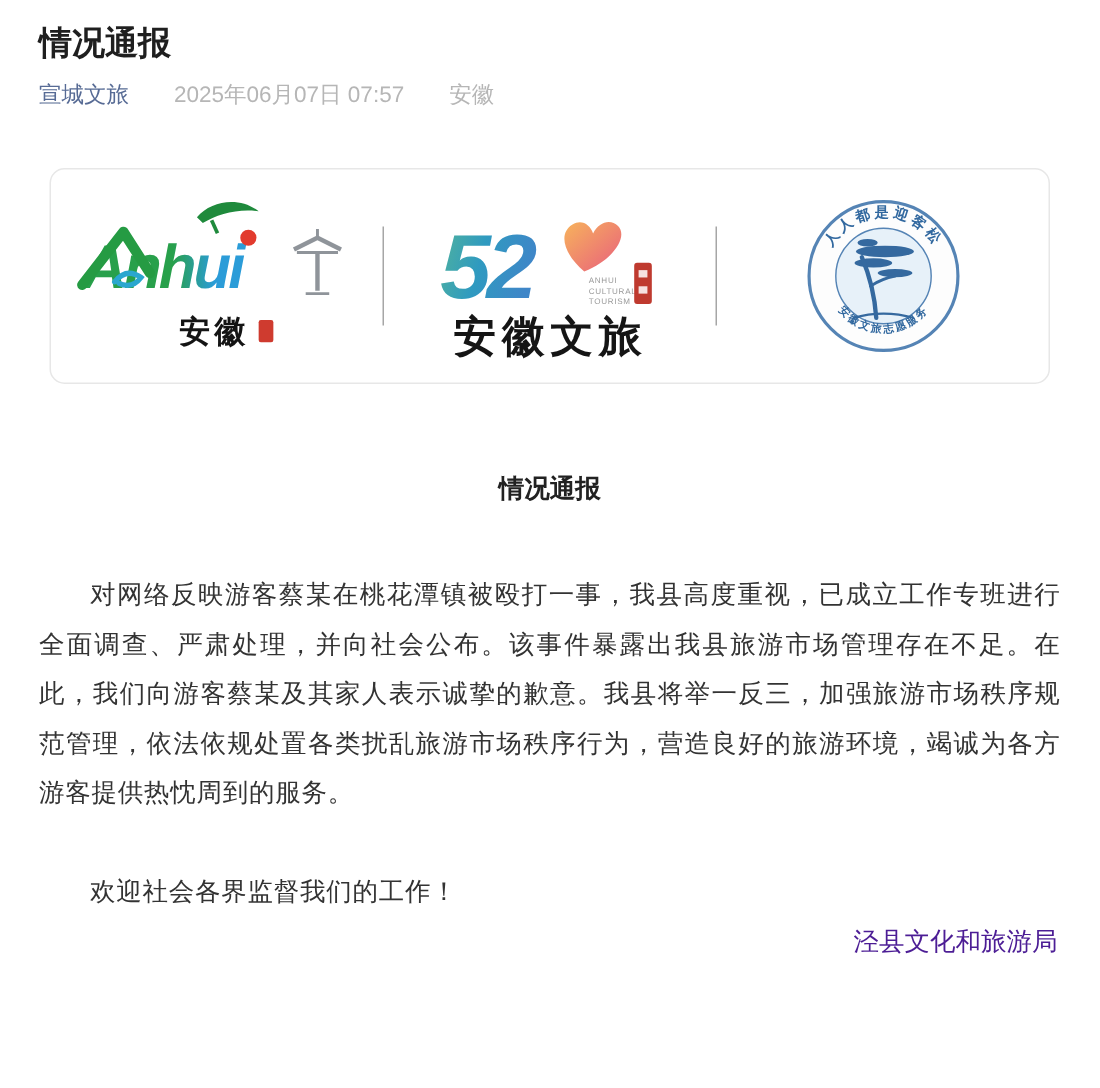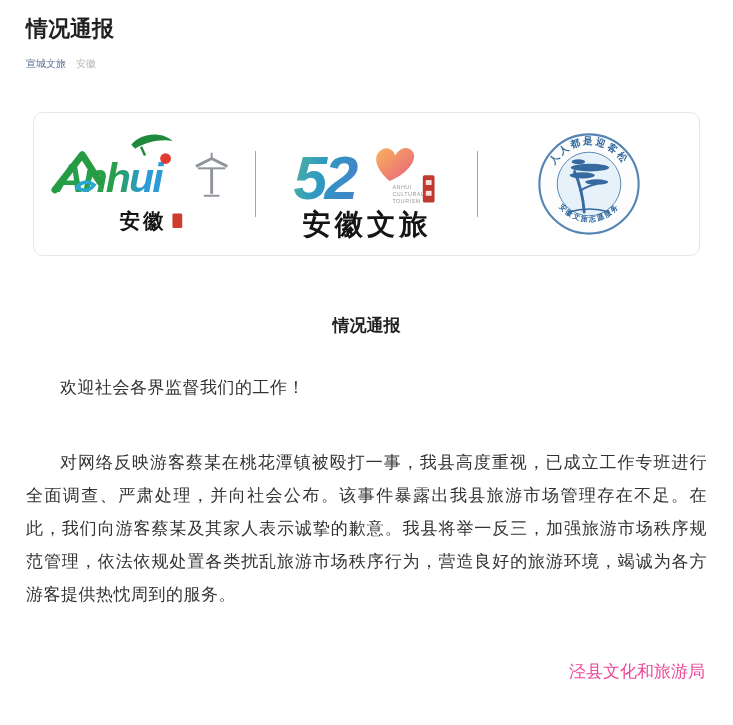--- a/index.html
+++ b/index.html
@@ -16,25 +16,25 @@
 
   .title {
     margin: 0;
     font-size: 22px;
     line-height: 30px;
     font-weight: 700;
     color: #1f1f1f;
   }
   .byline {
     margin-top: 9px;
-    font-size: 10px;
+    font-size: 15px;
     line-height: 21px;
     display: flex;
     align-items: center;
-    gap: 10px;
+    gap: 30px;
     white-space: nowrap;
   }
   .account { color: #576b95; cursor: pointer; text-decoration: none; }
   .meta { color: #b6b6b6; }
 
   .banner {
     margin: 38px 7px 0 7px;
     height: 142px;
     border: 1px solid #e7e7e7;
     border-radius: 10px;
@@ -71,40 +71,40 @@
     line-height: 33px;
     text-align: justify;
     text-indent: 2em;
     color: #333;
     letter-spacing: 0.5px;
   }
   .para-first  { margin-top: 42px; }
   .para-second { margin-top: 33px; }
 
   .sign {
-    margin-top: 44px;
     text-align: right;
     font-size: 17px;
     line-height: 34px;
-    color: #ec4899;
+    color: #4c1d95;
     padding-right: 2px;
   }
   .sign p { margin: 0; }
 
   svg text { font-family: "Liberation Sans", "DejaVu Sans", sans-serif; }
 </style>
 </head>
 <body>
 
 <div class="page">
 
   <h1 class="title">情况通报</h1>
 
   <div class="byline">
     <a class="account">宣城文旅</a>
+    <span class="meta">2025年06月07日 07:57</span>
     <span class="meta">安徽</span>
   </div>
 
   <div class="banner">
 
     <div class="logo-section">
       <svg width="196" height="112" viewBox="0 0 200 112">
         <defs>
           <linearGradient id="lgAnhui" x1="0" y1="0" x2="1" y2="0">
             <stop offset="0" stop-color="#28a04b"></stop>
@@ -187,21 +187,21 @@
         <text font-size="7.5" font-weight="700" fill="#31689f" letter-spacing="1.5">
           <textPath href="#sealBottom" startOffset="50%" text-anchor="middle">安徽文旅志愿服务</textPath>
         </text>
       </svg>
     </div>
 
   </div>
 
   <h2 class="body-title">情况通报</h2>
 
+  <p class="para para-first">对网络反映游客蔡某在桃花潭镇被殴打一事，我县高度重视，已成立工作专班进行全面调查、严肃处理，并向社会公布。该事件暴露出我县旅游市场管理存在不足。在此，我们向游客蔡某及其家人表示诚挚的歉意。我县将举一反三，加强旅游市场秩序规范管理，依法依规处置各类扰乱旅游市场秩序行为，营造良好的旅游环境，竭诚为各方游客提供热忱周到的服务。</p>
+
   <p class="para para-second">欢迎社会各界监督我们的工作！</p>
-
-  <p class="para para-first">对网络反映游客蔡某在桃花潭镇被殴打一事，我县高度重视，已成立工作专班进行全面调查、严肃处理，并向社会公布。该事件暴露出我县旅游市场管理存在不足。在此，我们向游客蔡某及其家人表示诚挚的歉意。我县将举一反三，加强旅游市场秩序规范管理，依法依规处置各类扰乱旅游市场秩序行为，营造良好的旅游环境，竭诚为各方游客提供热忱周到的服务。</p>
 
   <div class="sign">
     <p>泾县文化和旅游局</p>
   </div>
 
 </div>
 
 </body></html>

